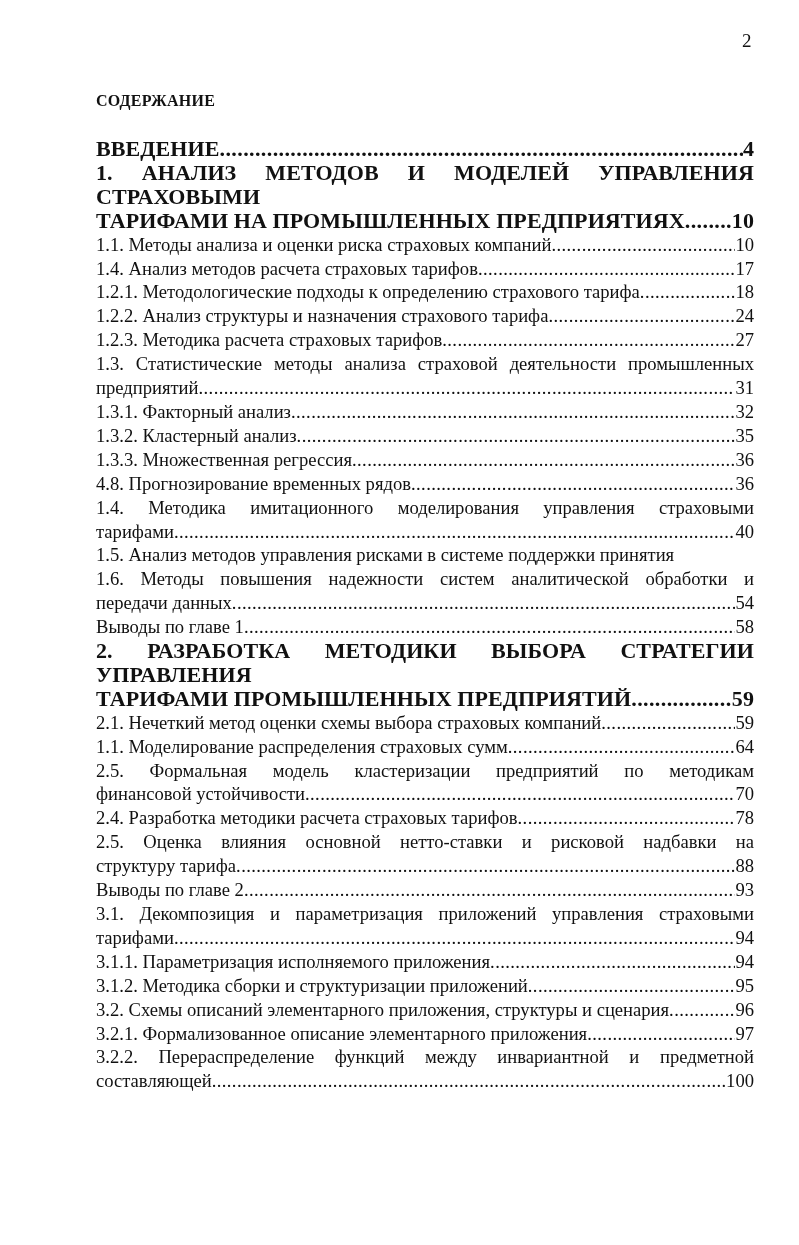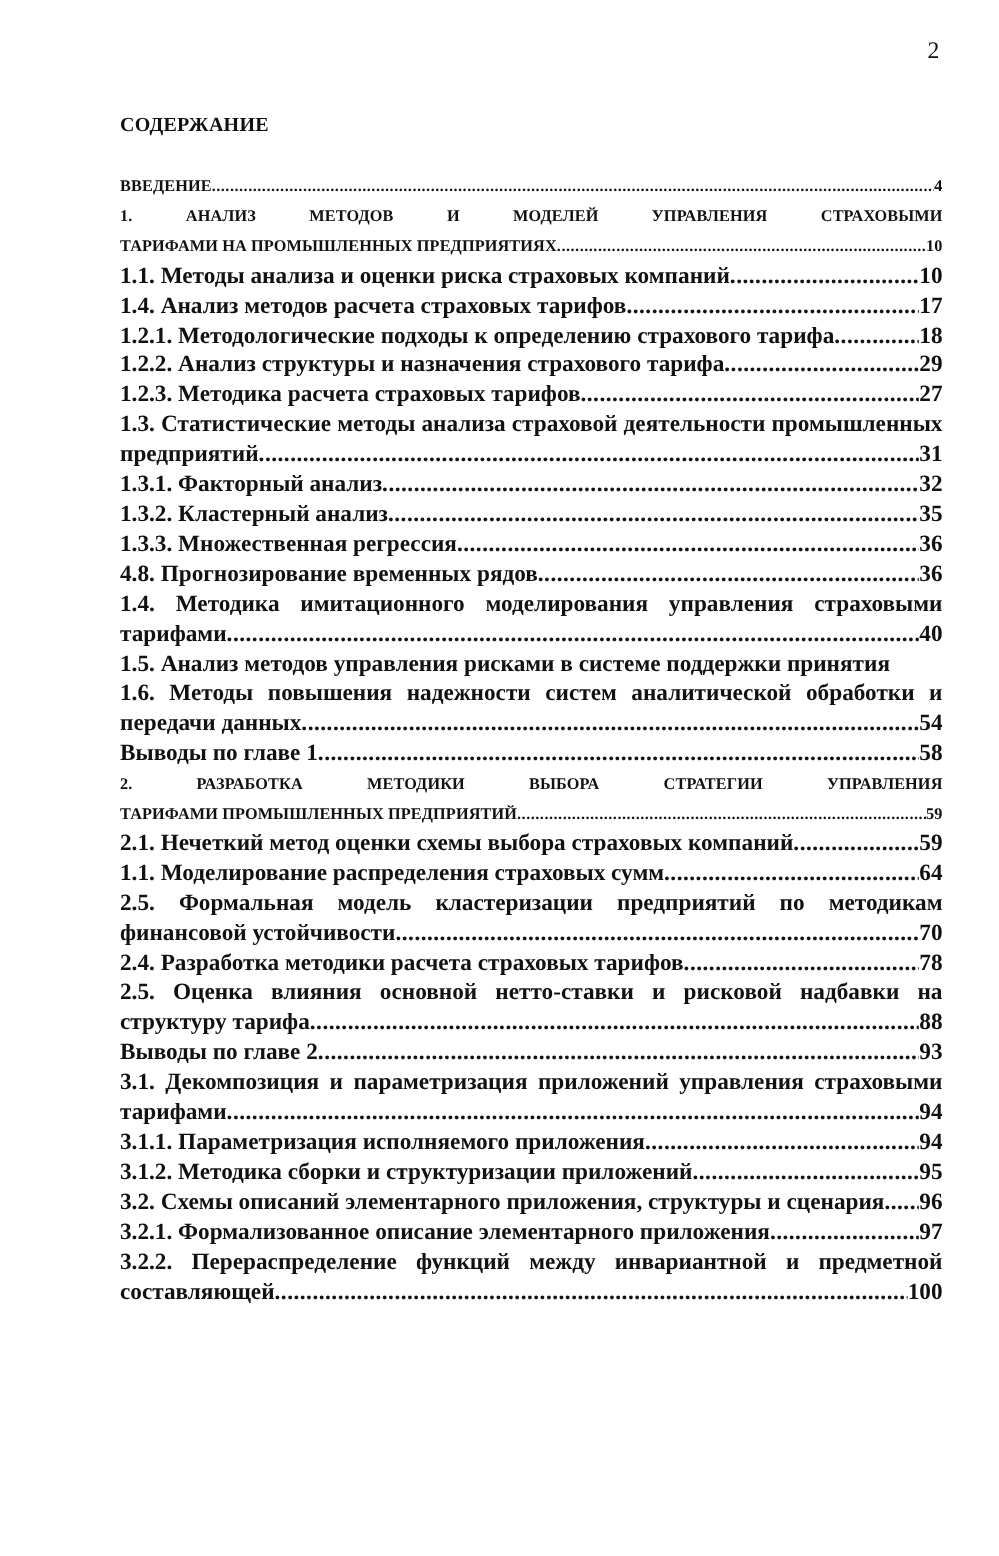--- a/index.html
+++ b/index.html
@@ -33,25 +33,24 @@
       position: absolute;
       top: 137px;
       left: 96px;
       width: 658px;
     }
     .toc-entry {
       font-size: 18.6px;
       line-height: 23.9px;
       text-align: justify;
       text-align-last: left;
-      font-weight: bold;
     }
     .toc-entry.bold {
       font-weight: bold;
-      font-size: 13px;
+      font-size: 22px;
       letter-spacing: 0.1px;
     }
     .line {
       display: flex;
       align-items: baseline;
       white-space: nowrap;
       overflow: hidden;
     }
     .line .txt {
       flex: 0 0 auto;
@@ -118,21 +117,21 @@
       <div class="line">
         <span class="txt">1.2.1. Методологические подходы к определению страхового тарифа</span>
         <span class="dots"></span>
         <span class="pg">18</span>
       </div>
     </div>
     <div class="toc-entry">
       <div class="line">
         <span class="txt">1.2.2. Анализ структуры и назначения страхового тарифа</span>
         <span class="dots"></span>
-        <span class="pg">29</span>
+        <span class="pg">24</span>
       </div>
     </div>
     <div class="toc-entry">
       <div class="line">
         <span class="txt">1.2.3. Методика расчета страховых тарифов</span>
         <span class="dots"></span>
         <span class="pg">27</span>
       </div>
     </div>
     <div class="toc-entry">

